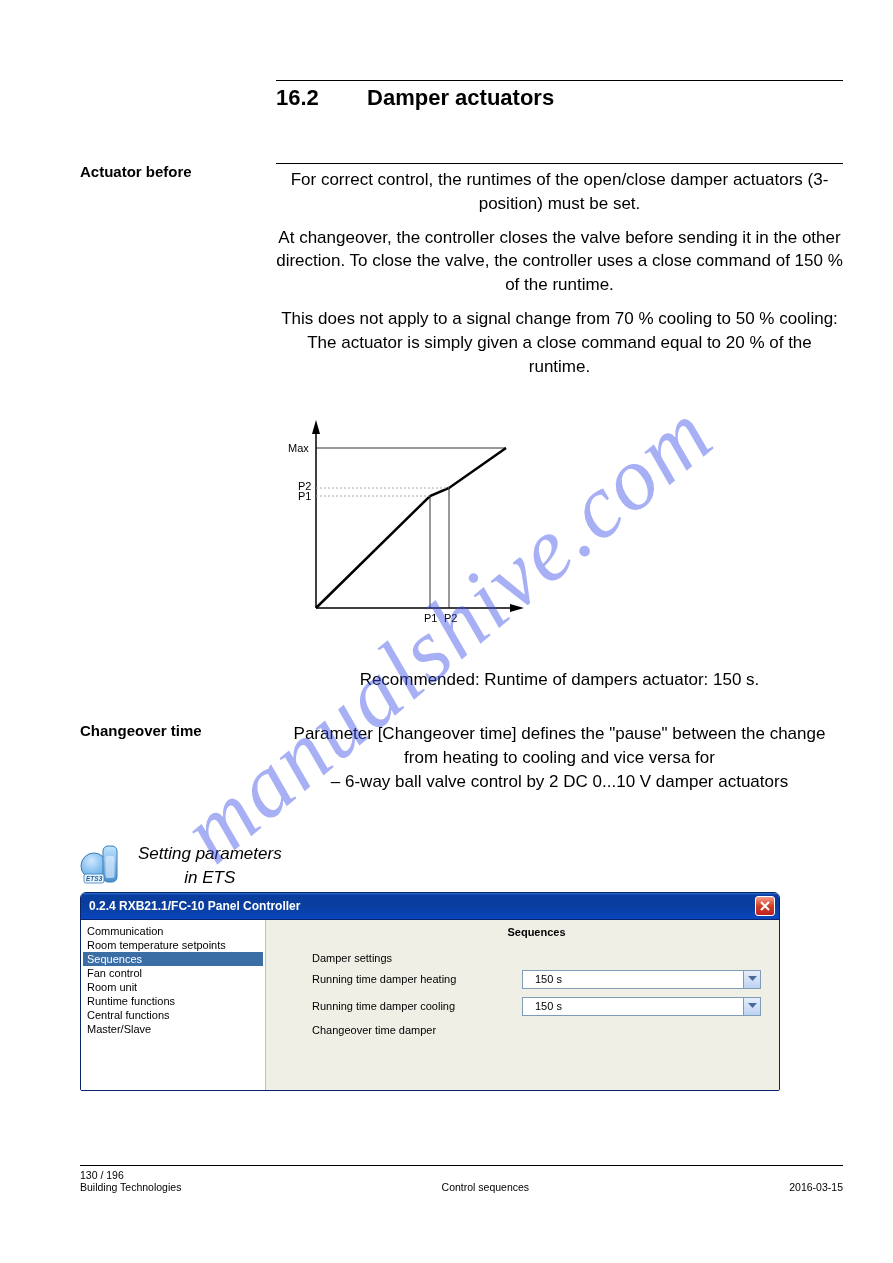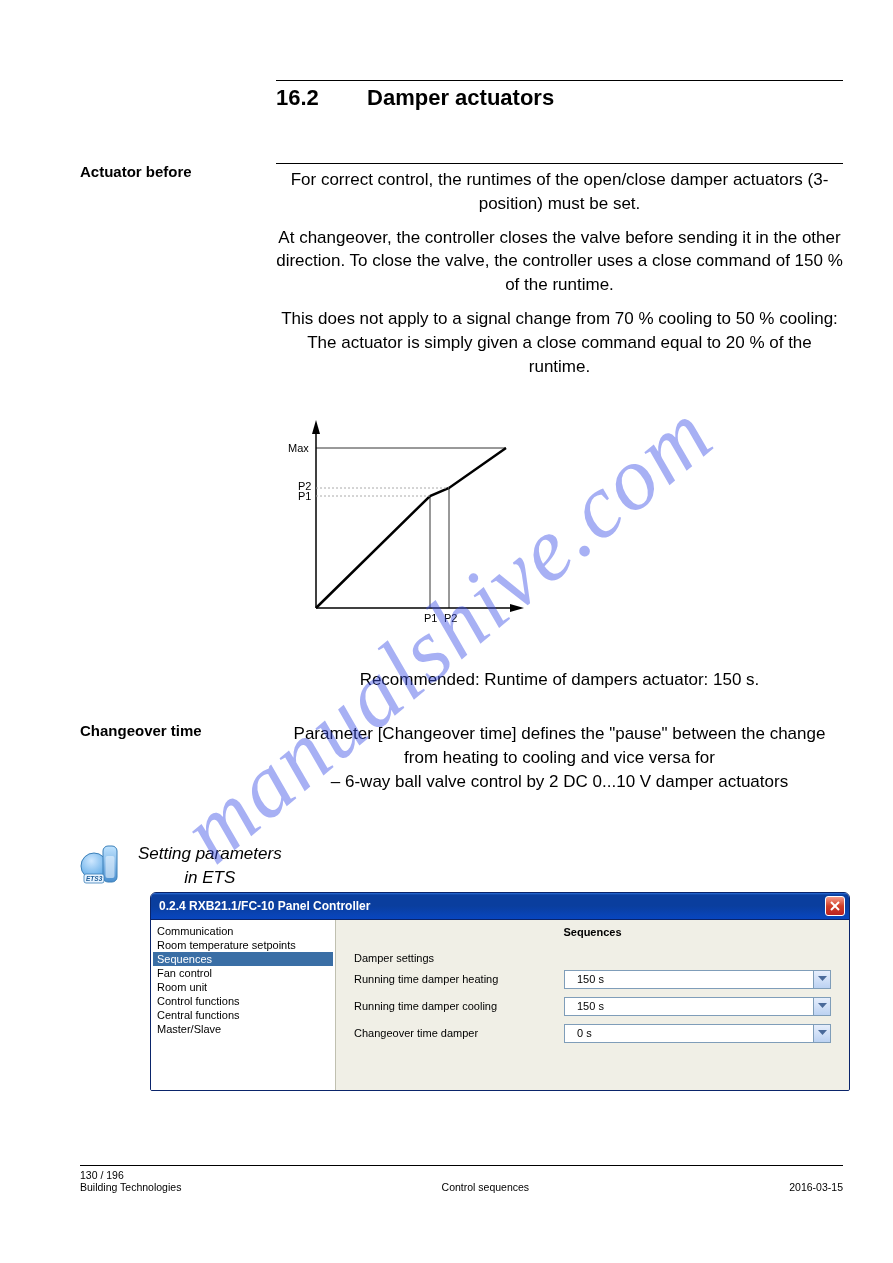--- a/index.html
+++ b/index.html
@@ -58,21 +58,20 @@
     margin-top: 30px;
     margin-bottom: 30px;
   }
   svg.chart { display: block; }
   .axis-label { font-size: 11px; fill: #000; }
   .tool-row { display: flex; align-items: center; gap: 16px; margin-top: 40px; margin-bottom: 2px; font-style: italic; }
   .etsicon { display: inline-block; }
 
   
   .dialog {
-    margin-left: 70px;
     width: 700px;
     border: 1px solid #0a246a;
     box-shadow: 0 0 0 1px #668fcf inset;
     font-family: Tahoma, sans-serif;
     font-size: 11px;
     border-radius: 6px 6px 2px 2px;
     overflow: hidden;
   }
   .titlebar {
     height: 26px;
@@ -93,20 +92,21 @@
     display: flex; align-items: center; justify-content: center;
     color: #fff;
     font-weight: bold;
     font-size: 12px;
     cursor: pointer;
   }
   .dlgbody {
     display: flex;
     background: #f0efe6;
     border-top: 1px solid #0a246a;
+    gap: 28px;
   }
   .dlgsidebar {
     width: 185px;
     background: #fff;
     padding: 4px 2px;
     border-right: 1px solid #c0c0b0;
     min-height: 170px;
   }
   .dlgitem {
     padding: 1px 4px;
@@ -289,21 +289,21 @@
         </svg>
       </div>
     </div>
     <div class="dlgbody">
       <div class="dlgsidebar">
         <div class="dlgitem">Communication</div>
         <div class="dlgitem">Room temperature setpoints</div>
         <div class="dlgitem selected">Sequences</div>
         <div class="dlgitem">Fan control</div>
         <div class="dlgitem">Room unit</div>
-        <div class="dlgitem">Control functions</div>
+        <div class="dlgitem">Runtime functions</div>
         <div class="dlgitem">Central functions</div>
         <div class="dlgitem">Master/Slave</div>
       </div>
       <div class="dlgcontent">
         <h4>Sequences</h4>
         <div class="damper-label">Damper settings</div>
         <div class="field-row">
           <div class="field-label">Running time damper heating</div>
           <div class="field-select">
             <span>150 s</span>
@@ -320,28 +320,20 @@
             <span>150 s</span>
             <span class="select-arrow">
               <svg width="9" height="6">
                   <polygon points="0,0 9,0 4.5,5" fill="#4a6a9a"></polygon>
                 </svg>
             </span>
           </div>
         </div>
         <div class="field-row">
           <div class="field-label">Changeover time damper</div>
-          <div class="field-select">
-            <span>0 s</span>
-            <span class="select-arrow">
-              <svg width="9" height="6">
-                  <polygon points="0,0 9,0 4.5,5" fill="#4a6a9a"></polygon>
-                </svg>
-            </span>
-          </div>
         </div>
       </div>
     </div>
   </div>
 
 </div>
 
 <div class="footer">
   <div class="hr"></div>
   <div class="footer-row">

